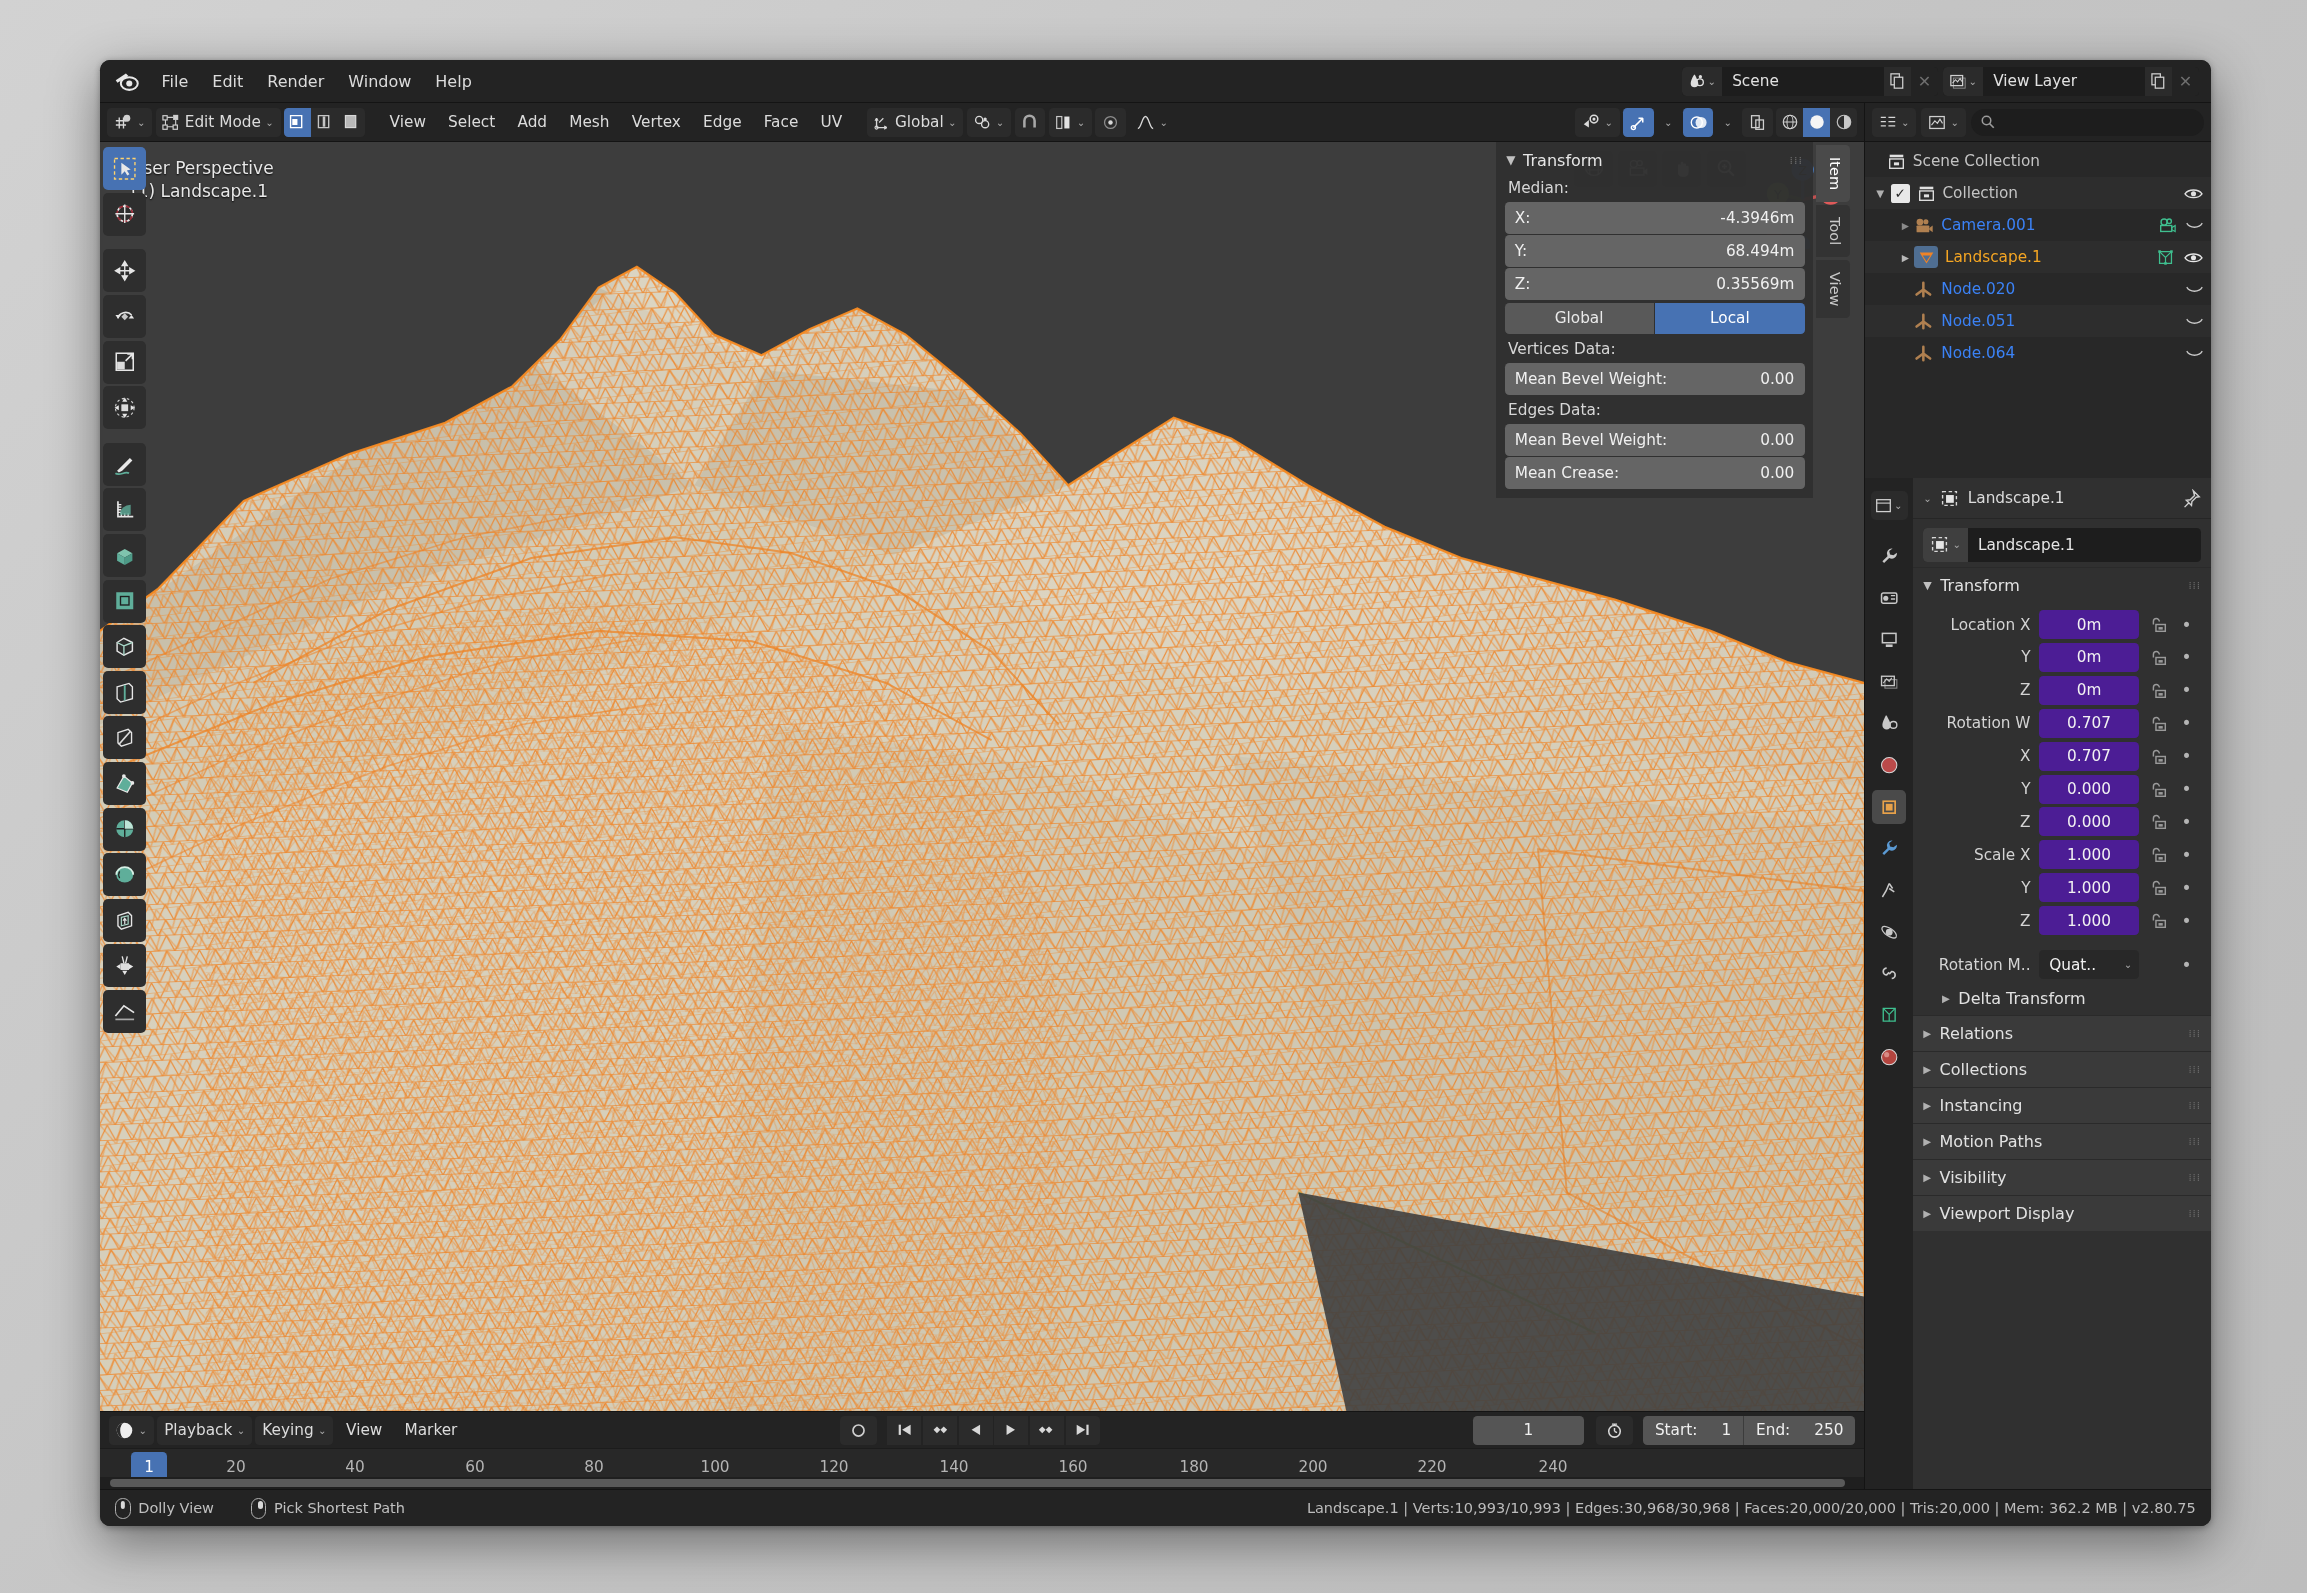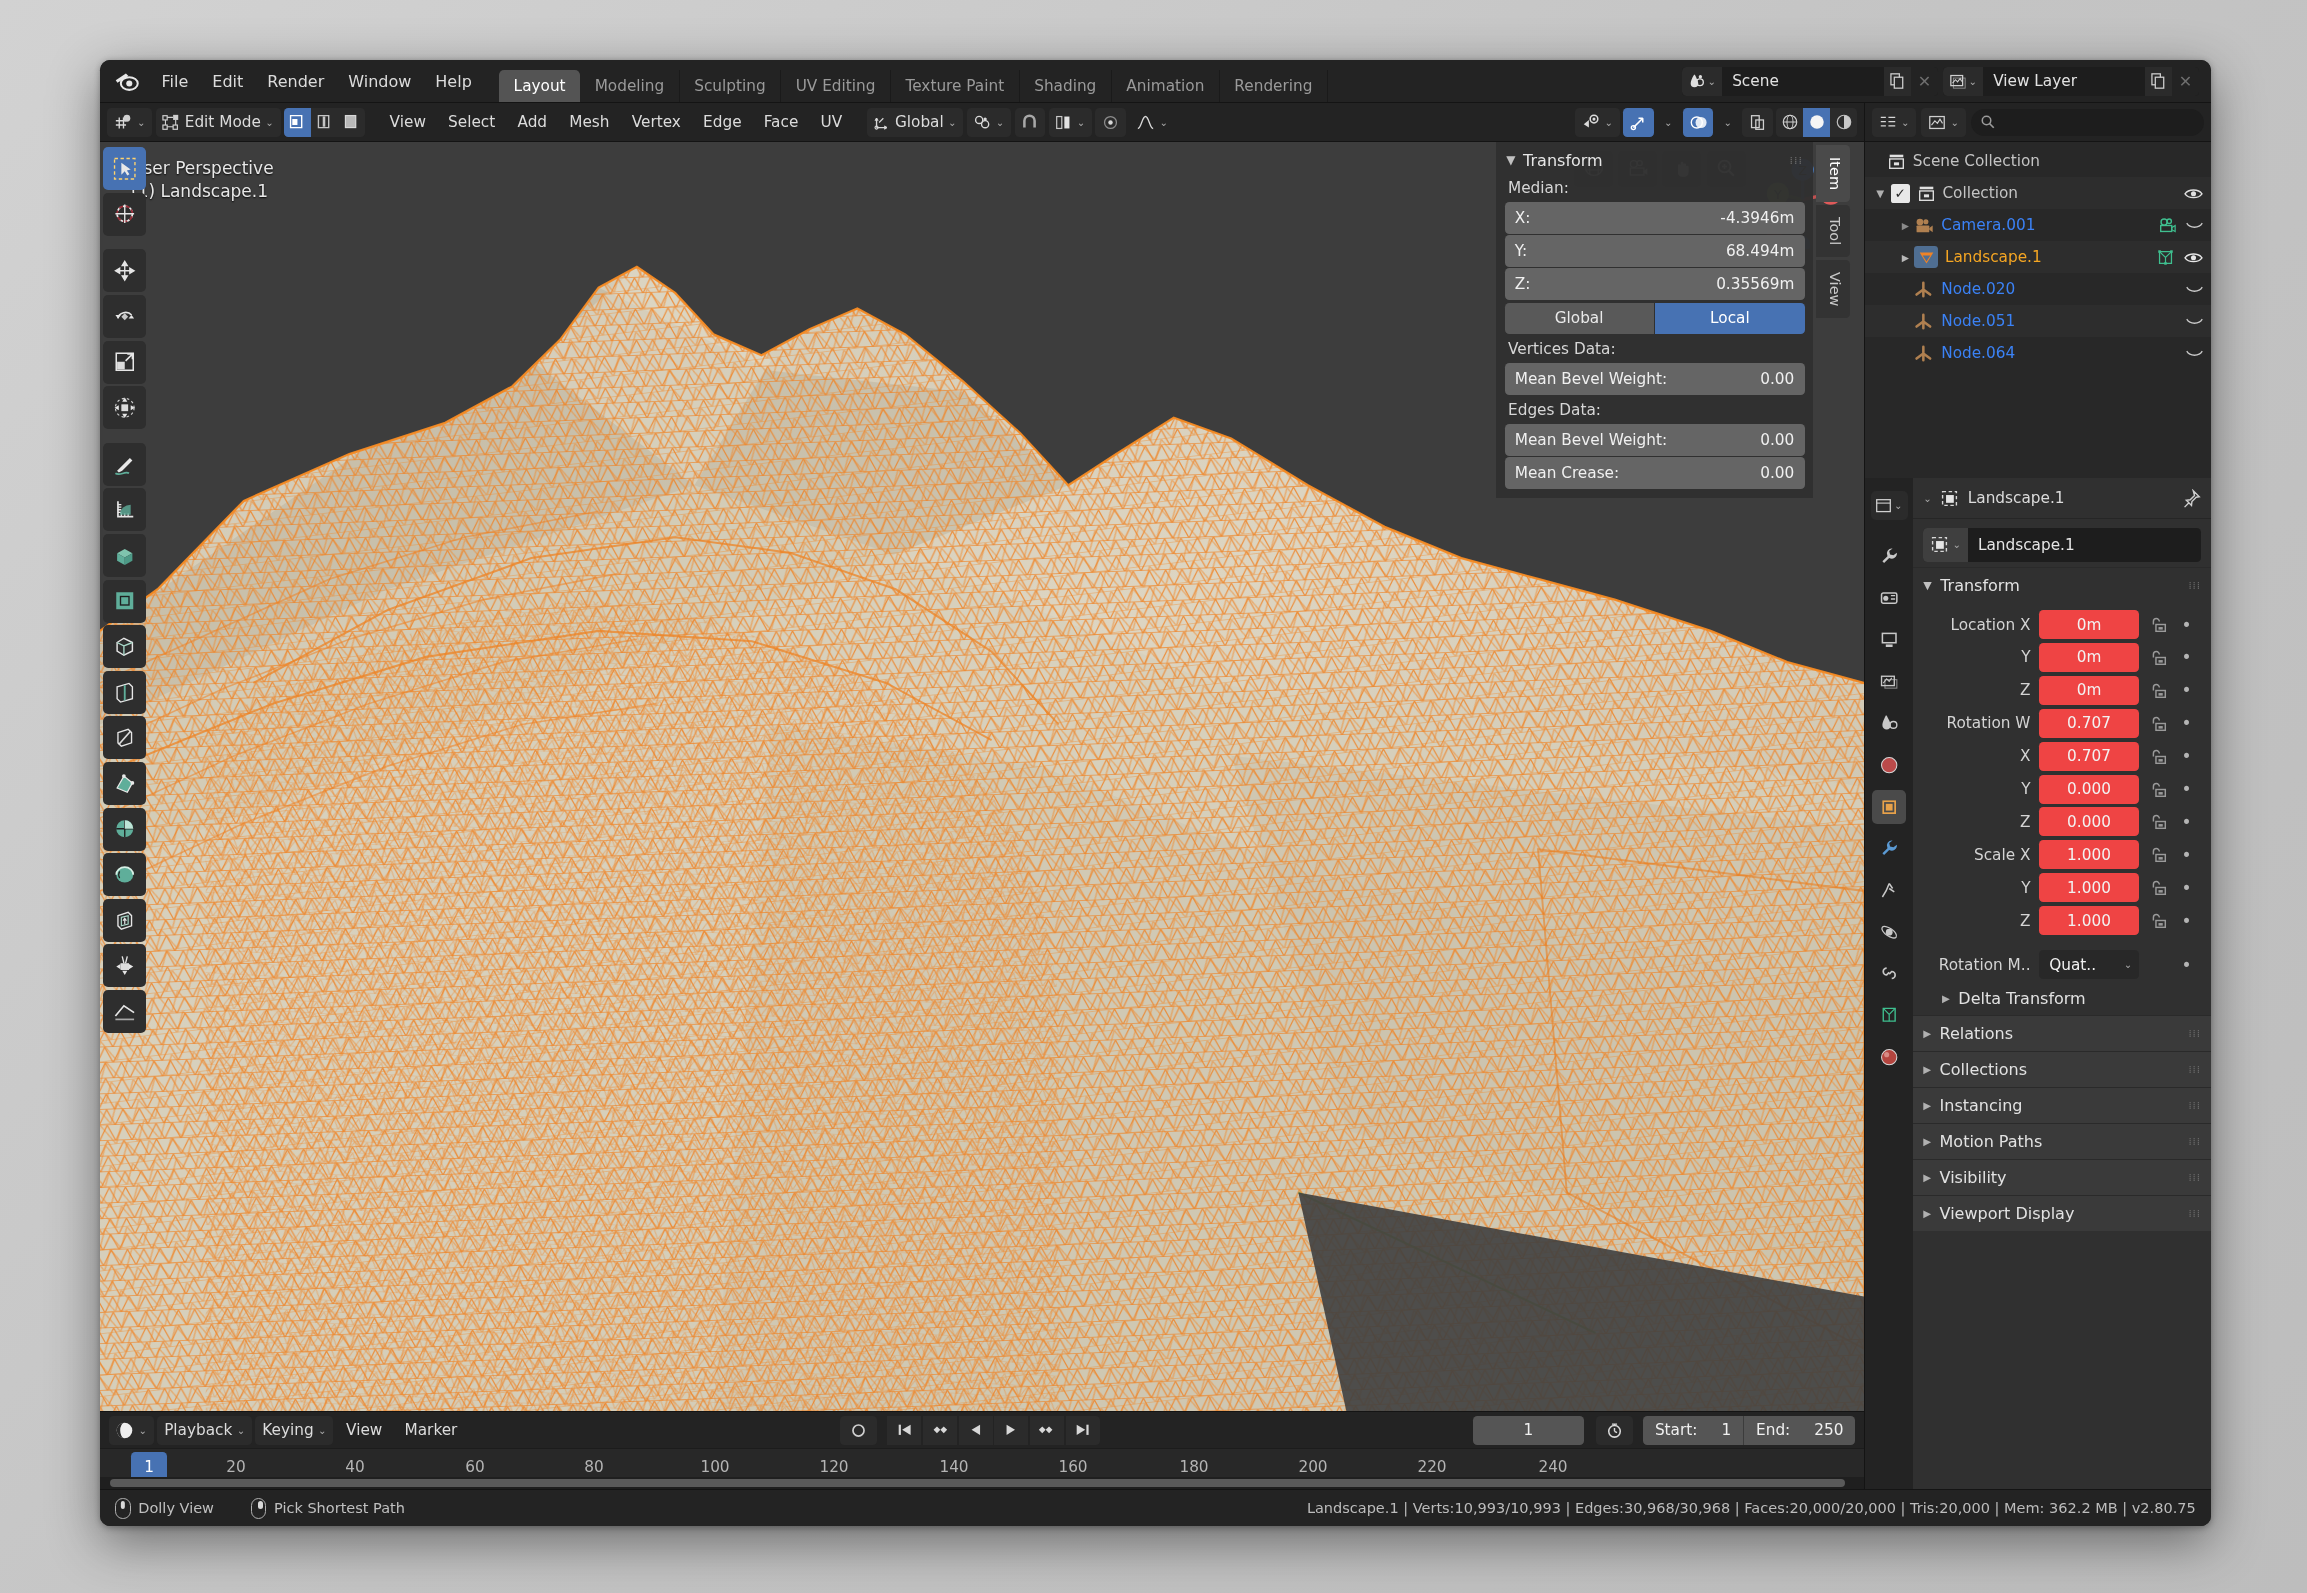--- a/index.html
+++ b/index.html
@@ -338,21 +338,21 @@
     background: #3a3a3a; border-top: 0.9px solid #2a2a2a;
   }
   .sect-head.open { background: #303030; }
   .sect-grip { margin-left: auto; color: #6c6c6c; font-size: 10.2px; letter-spacing: 0.9px; }
   .prow {
     display: flex; align-items: center; height: 32px; margin: 0.9px 8.5px;
     gap: 8.5px; font-size: 15.3px; color: #d4d4d4;
   }
   .prow .lbl { width: 109px; text-align: right; white-space: nowrap; overflow: hidden; }
   .prow .val {
-    width: 100px; height: 29px; background: #ef4444; border-radius: 4.3px;
+    width: 100px; height: 29px; background: #4c1d95; border-radius: 4.3px;
     display: flex; align-items: center; justify-content: center;
     color: #f2f2f2; font-size: 15.3px;
   }
   .prow .val.drop {
     background: #282828; justify-content: space-between; padding: 0 6.8px 0 10.2px;
   }
   .lockico { width: 22px; color: #9a9a9a; display: flex; justify-content: center; }
   .dotico { width: 17px; display: flex; justify-content: center; color: #b4b4b4; font-size: 17px; }
   .subsect {
     display: flex; align-items: center; gap: 8.5px;
@@ -391,30 +391,20 @@
         <circle cx="18" cy="16" r="3.6" fill="#e8e8e8"></circle>
         <path d="M2 12 L14 4 L17 7 L4 15 Z" fill="#e8e8e8"></path>
       </svg>
     </div>
     <div class="menu-item">File</div>
     <div class="menu-item">Edit</div>
     <div class="menu-item">Render</div>
     <div class="menu-item">Window</div>
     <div class="menu-item">Help</div>
 
-    <div class="ws-tabs">
-      <div class="ws-tab active">Layout</div>
-      <div class="ws-tab">Modeling</div>
-      <div class="ws-tab">Sculpting</div>
-      <div class="ws-tab">UV Editing</div>
-      <div class="ws-tab">Texture Paint</div>
-      <div class="ws-tab">Shading</div>
-      <div class="ws-tab">Animation</div>
-      <div class="ws-tab">Rendering</div>
-    </div>
 
     <div class="topbar-right">
       <div class="id-field">
         <div class="id-icon-btn">
           <svg width="16" height="16" viewBox="0 0 19 19">
               <path d="M6 2 C3 7 2 10 2 12.5 A4.5 4.5 0 0 0 11 12.5 C11 10 9 6 7 2 Z" fill="#e0e0e0"></path>
               <circle cx="13" cy="11" r="4" fill="none" stroke="#e0e0e0" stroke-width="1.6"></circle>
               <circle cx="13.5" cy="4.5" r="2" fill="#e0e0e0"></circle>
             </svg>
           <span class="caret">⌄</span>

